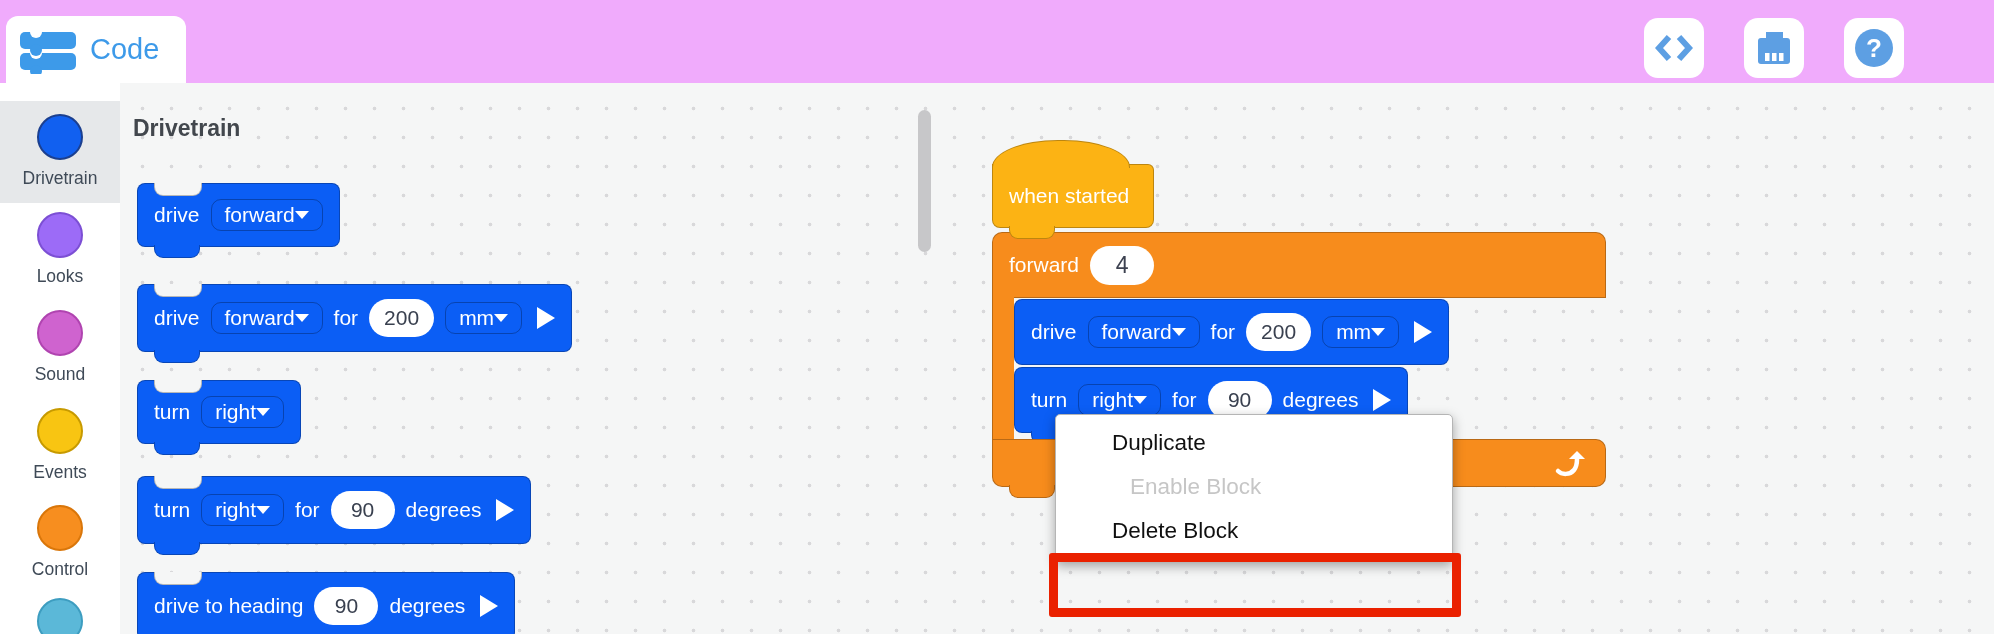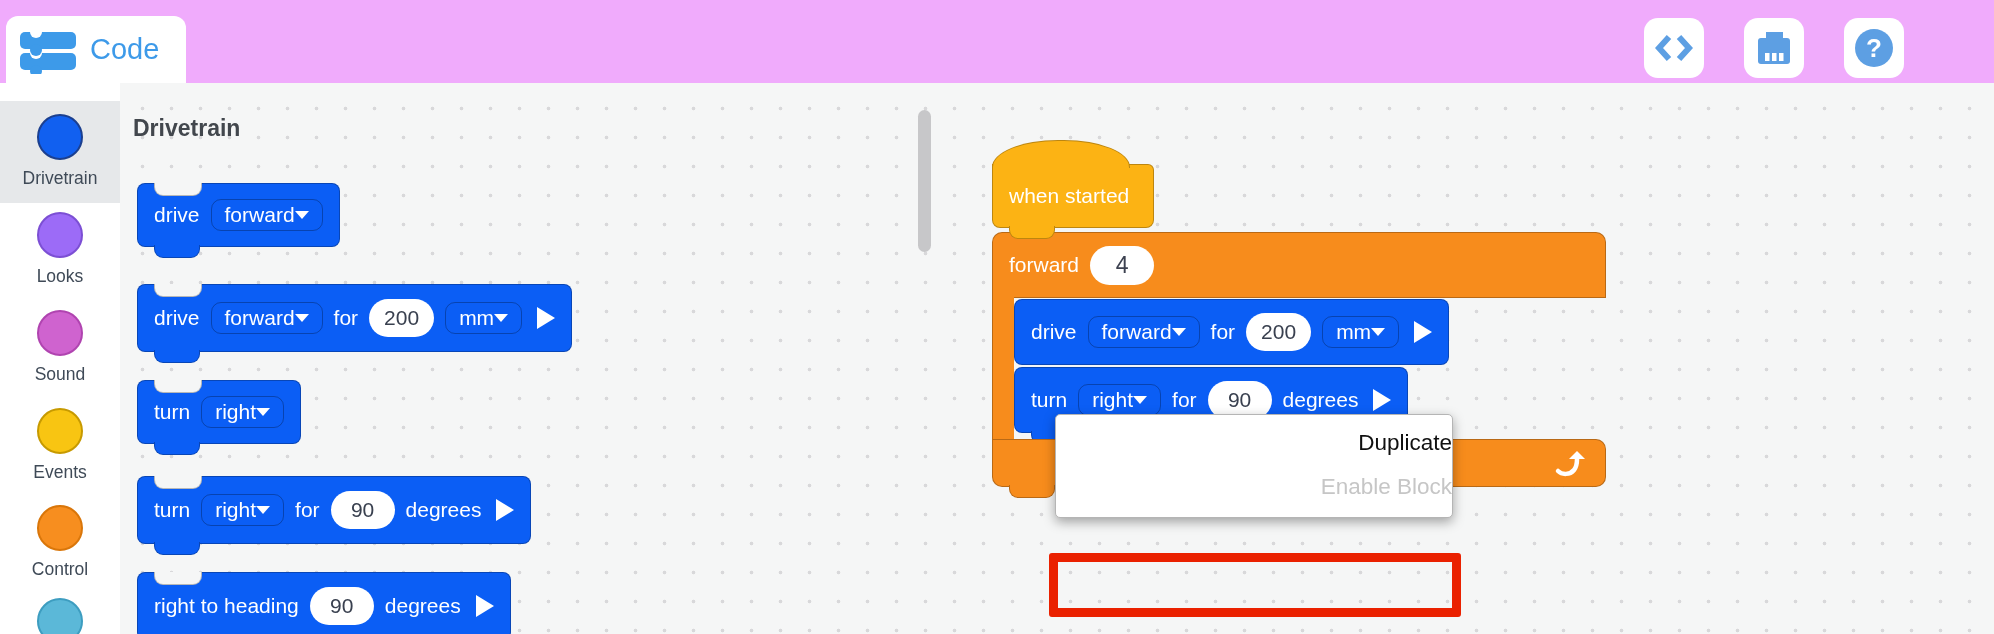--- a/index.html
+++ b/index.html
@@ -68,21 +68,21 @@
   .row2{left:894px;top:284px;height:66px;}
   .bottom-bar{left:872px;top:356px;width:614px;height:48px;border-radius:0 10px 10px 10px;
               justify-content:flex-end;padding-right:18px;}
   .repeat-count{background:#fff;color:#3c4150;border-radius:22px;padding:6px 0;width:64px;
                 text-align:center;font-size:23px;display:inline-block;}
 
   
   .menu{position:absolute;left:935px;top:331px;width:398px;background:#fff;z-index:10;
         border:1px solid #b5b5b5;border-radius:5px;box-shadow:0 4px 12px rgba(0,0,0,0.35);
         padding:6px 0 8px 0;box-sizing:border-box;}
-  .menu-item{height:44px;line-height:44px;padding-left:56px;font-size:22.5px;color:#101010;text-align:right;}
+  .menu-item{height:44px;line-height:44px;padding-left:56px;font-size:22.5px;color:#101010;}
   .menu-item.disabled{color:#c6c6c6;margin-left:18px;}
   .red-box{position:absolute;left:929px;top:470px;width:412px;height:64px;z-index:12;
            border:9px solid #ea2100;box-sizing:border-box;border-radius:3px;}
 
   svg{display:block;}
 </style>
 </head>
 <body>
 
 <div id="app">
@@ -169,21 +169,21 @@
           <span>right</span>
           <i class="caret"></i>
         </span>
         <span>for</span>
         <span class="oval">90</span>
         <span>degrees</span>
         <i class="play"></i>
       </div>
     <div class="block blue pb5">
       <i class="notch-top"></i>
-    <span>right to heading</span>
+    <span>drive to heading</span>
         <span class="oval">90</span>
         <span>degrees</span>
         <i class="play"></i>
       </div>
 
     <div class="block yellow hat">
       <i class="hat-dome"></i>
       <i class="bump yellow" style="z-index:2"></i>
       <span>when started</span>
     </div>
@@ -225,20 +225,21 @@
       <i class="bump orange"></i>
       <svg width="34" height="27" viewBox="0 0 34 27">
         <path d="M5 21 C 9 25 17 25 21 20 C 23.5 17 24 13 24 9" fill="none" stroke="#ffffff" stroke-width="4.5" stroke-linecap="round"></path>
         <path d="M16 9 L24 1 L32 9 Z" fill="#ffffff"></path>
       </svg>
     </div>
 
     <div class="menu">
       <div class="menu-item">Duplicate</div>
       <div class="menu-item disabled">Enable Block</div>
+      <div class="menu-item">Delete Block</div>
     </div>
     <div class="red-box" style="border-color: rgb(234, 33, 0);"></div>
   </div>
 
   <div class="sidebar">
     <div class="sb-sel"></div>
     <div class="sb-item" style="top:31px">
       <span class="sb-circle" style="background: rgb(17, 96, 240); border-color: rgb(27, 63, 143);"></span>
       <span class="sb-label">Drivetrain</span>
     </div>

